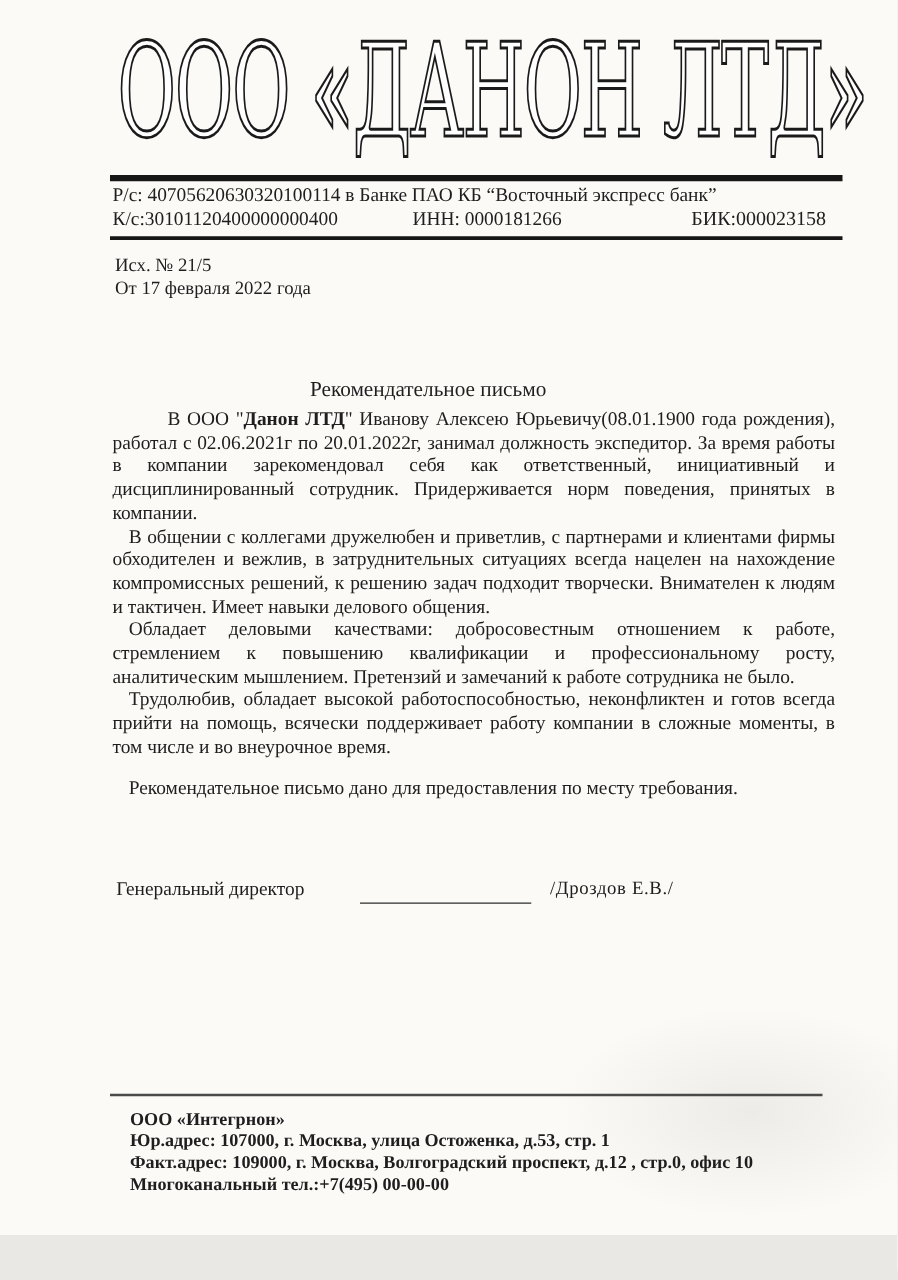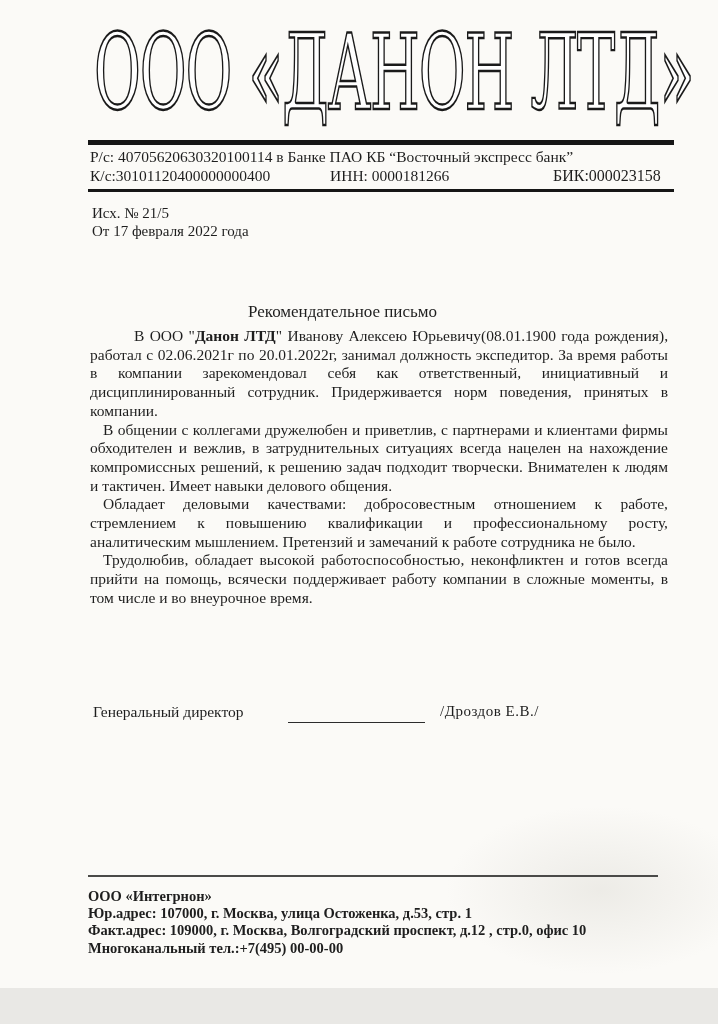--- a/index.html
+++ b/index.html
@@ -45,21 +45,21 @@
     position:absolute;top:327px;left:90px;width:578px;
     font-size:15.5px;line-height:18.7px;
     text-align:justify;text-align-last:left;
   }
   .letter-body p{margin:0;text-indent:13px;}
   .letter-body p.p1{text-indent:44px;}
   .letter-body p.p5{margin-top:14px;}
   .sig-role{position:absolute;top:703px;left:93px;font-size:15.5px;}
   .sig-line{position:absolute;top:722px;left:288px;width:137px;border-bottom:1.5px solid #2c2c2c;}
   .sig-name{position:absolute;top:703px;left:440px;font-size:15px;letter-spacing:.5px;}
-  .footer{position:absolute;top:888px;left:88px;width:580px;font-size:14.5px;line-height:17.2px;font-weight:bold;}
+  .footer{position:absolute;top:888px;left:104px;width:580px;font-size:14.5px;line-height:17.2px;font-weight:bold;}
   .footer div{white-space:nowrap;}
   b{font-weight:bold;}
 </style>
 </head>
 <body>
 
 <div class="page">
 
   <div class="company-title-wrap">
     <span class="company-title">ООО «ДАНОН ЛТД»</span>
@@ -78,20 +78,21 @@
   <div class="ref-num">Исх. № 21/5</div>
   <div class="ref-date">От 17 февраля 2022 года</div>
 
   <div class="letter-title">Рекомендательное письмо</div>
 
   <div class="letter-body">
     <p class="p1"><span>В ООО "</span><b>Данон ЛТД</b><span>" Иванову Алексею Юрьевичу(08.01.1900 года рождения), работал с 02.06.2021г по 20.01.2022г, занимал должность экспедитор. За время работы в компании зарекомендовал себя как ответственный, инициативный и дисциплинированный сотрудник. Придерживается норм поведения, принятых в компании.</span></p>
     <p>В общении с коллегами дружелюбен и приветлив, с партнерами и клиентами фирмы обходителен и вежлив, в затруднительных ситуациях всегда нацелен на нахождение компромиссных решений, к решению задач подходит творчески. Внимателен к людям и тактичен. Имеет навыки делового общения.</p>
     <p>Обладает деловыми качествами: добросовестным отношением к работе, стремлением к повышению квалификации и профессиональному росту, аналитическим мышлением. Претензий и замечаний к работе сотрудника не было.</p>
     <p>Трудолюбив, обладает высокой работоспособностью, неконфликтен и готов всегда прийти на помощь, всячески поддерживает работу компании в сложные моменты, в том числе и во внеурочное время.</p>
+    <p class="p5">Рекомендательное письмо дано для предоставления по месту требования.</p>
   </div>
 
   <div class="sig-role">Генеральный директор</div>
   <div class="sig-line"></div>
   <div class="sig-name">/Дроздов  Е.В./</div>
 
   <div class="rule rule-footer"></div>
 
   <div class="footer">
     <div>ООО «Интегрнон»</div>

